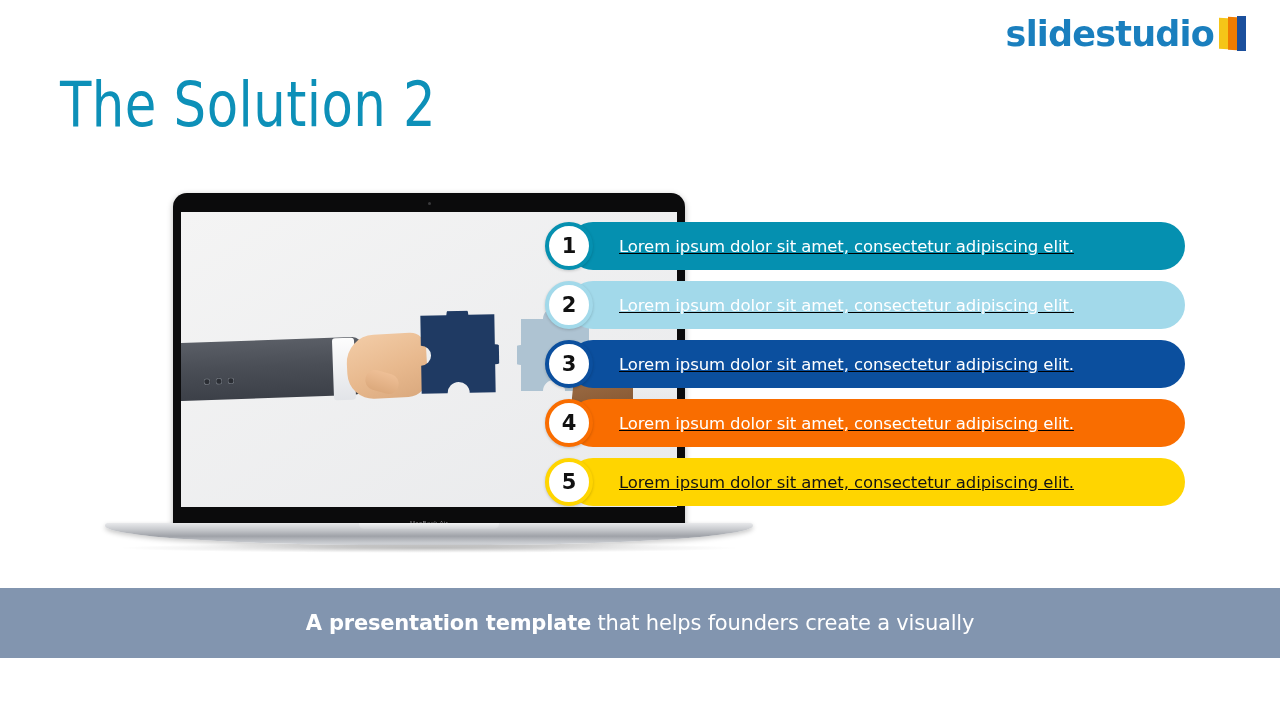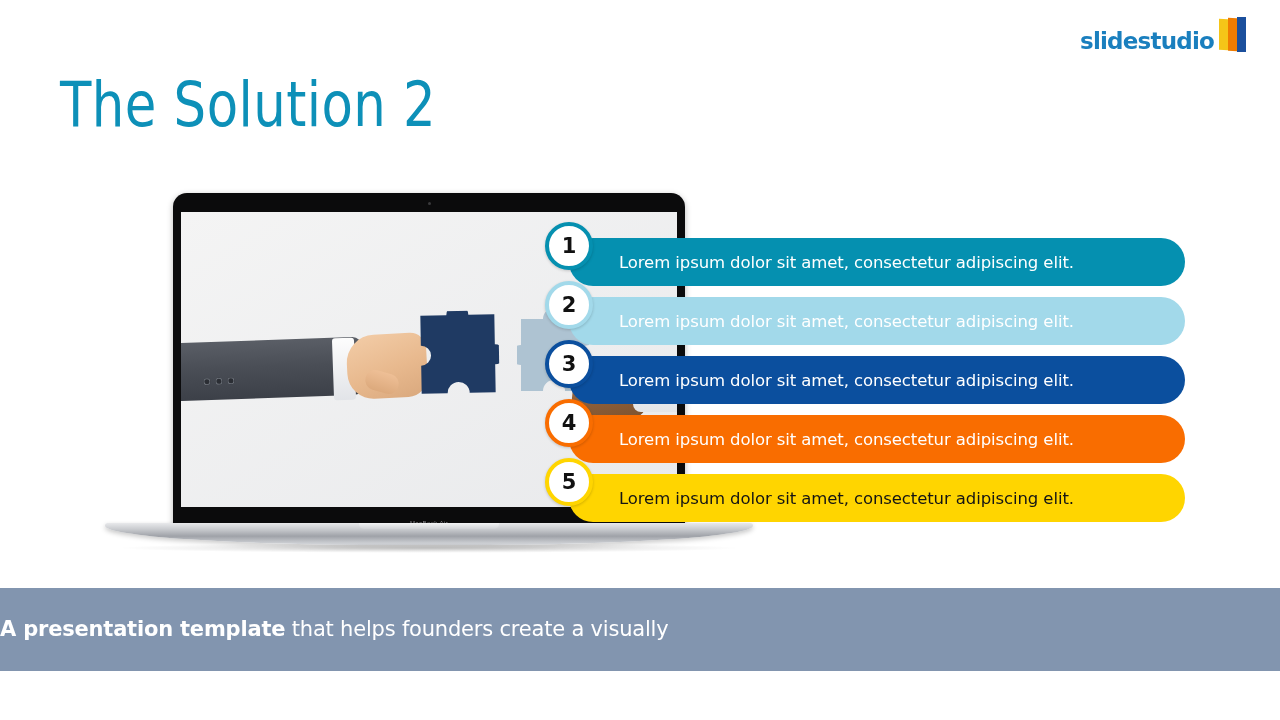--- a/index.html
+++ b/index.html
@@ -8,22 +8,22 @@
     width:1280px; height:720px; overflow:hidden;
     background:#ffffff;
     font-family:"Liberation Sans", sans-serif;
   }
   .slide{ position:relative; width:1280px; height:720px; background:#fff; }
 
   
   .logo{ position:absolute; right:34px; top:16px; display:flex; align-items:center; gap:4px; }
   .logo-text{
     font-family:"DejaVu Sans", sans-serif;
-    font-size:23px; font-weight:700; letter-spacing:-0.8px;
-    color:#1a7fbe; line-height:1;margin-top:14px;
+    font-size:35px; font-weight:700; letter-spacing:-0.8px;
+    color:#1a7fbe; line-height:1;
   }
   .logo-mark{ display:flex; align-items:flex-start; height:36px; margin-left:1px; }
   .logo-mark span{ display:block; width:9px; height:34px; }
   .lm1{ background:#f5c518; transform:skewY(4deg); height:31px !important; margin-top:2px; }
   .lm2{ background:#f07c00; transform:skewY(2deg); height:33px !important; margin-top:1px; }
   .lm3{ background:#1b4f9c; height:35px !important; }
 
   
   .page-title{
     position:absolute; left:60px; top:74px;
@@ -109,41 +109,41 @@
   }
   .sleeve-r{
     position:absolute; left:452px; top:150px; width:60px; height:50px;
     background:linear-gradient(180deg,#f6f6f6,#e3e5e8); border-radius:8px;
   }
 
   
   .list{ position:absolute; left:545px; top:222px; width:640px; }
   .row{ position:relative; height:48px; margin-bottom:11px; }
   .pill{
-    position:absolute; left:24px; top:16px; right:0; height:48px;
-    border-radius:24px; display:flex; align-items:center;
+    position:absolute; left:24px; top:0; right:0; height:48px;
+    border-radius:24px; display:flex; align-items:center;text-decoration:underline;
   }
   .pill-text{
     margin-left:50px; font-size:16.5px; letter-spacing:-0.1px;
     font-family:"DejaVu Sans","Liberation Sans", sans-serif;
     white-space:nowrap;
   }
   .num{
     position:absolute; left:0; top:0; width:48px; height:48px; border-radius:50%;
     background:#fff; display:flex; align-items:center; justify-content:center;
     font-family:"DejaVu Sans","Liberation Sans", sans-serif;
     font-size:21px; font-weight:700; color:#111; z-index:3;
     box-shadow:0 1px 3px rgba(0,0,0,.18);
   }
 
   
   .band{
-    position:absolute; left:0; top:588px; width:1280px; height:83px;
+    position:absolute; left:0; top:588px; width:1280px; height:70px;
     background:#8295af; display:flex; flex-direction:column;
-    justify-content:center; gap:12px;
+    align-items:center; justify-content:center; gap:12px;
   }
   .band-line{
     font-family:"DejaVu Sans","Liberation Sans", sans-serif;
     font-size:21px; color:#ffffff; letter-spacing:-0.2px; line-height:1.25;
   }
   .band-line b{ font-weight:700; }
 </style>
 </head>
 <body>
 

